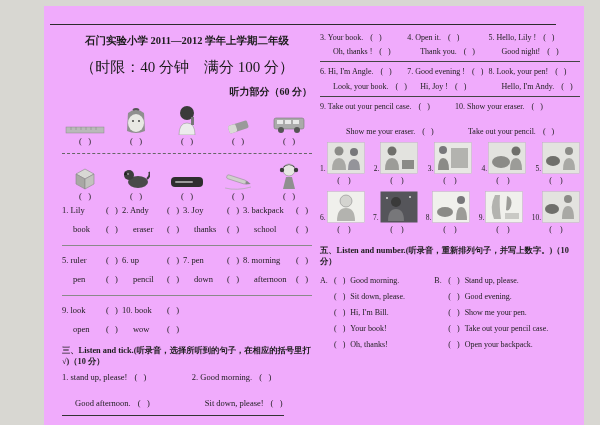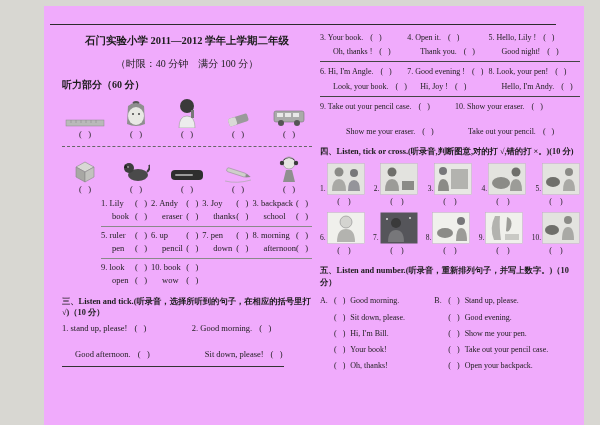--- a/index.html
+++ b/index.html
@@ -10,31 +10,31 @@
     color:#1c1c1c;
   }
   .sheet { position:absolute; left:44px; top:6px; width:540px; height:424px; background:#f0abfc; }
   .topline { position:absolute; left:6px; top:18px; width:506px; border-top:1.6px solid #2b2b2b; }
   .col { position:absolute; font-size:8.5px; line-height:1.4; }
   .col-left  { left:18px; top:22px; width:250px; }
   .col-right { left:276px; top:26px; width:260px; }
 
   .t1 { text-align:center; font-weight:bold; font-size:10.5px; margin:6px 0 0; }
   .t2 { text-align:center; font-weight:bold; font-size:10.5px; margin:9px 0 0; }
-  .t3 { text-align:center; font-size:10px;   margin:8px 0 0; }
-  .t4 { text-align:left; font-weight:bold; font-size:10px; margin:7px 0 0; }
+  .t3 { text-align:center; font-size:15px;   margin:8px 0 0; }
+  .t4 { text-align:right; font-weight:bold; font-size:10px; margin:7px 0 0; }
   .sec { font-weight:bold; font-size:8.3px; margin-top:9px; }
 
   .imgrow { display:flex; justify-content:space-between; align-items:flex-end; margin-top:4px; min-height:32px; }
   .imgcell { width:46px; display:flex; justify-content:center; align-items:flex-end; }
   .brrow { display:flex; justify-content:space-between; margin-top:1px; }
   .brcell { width:46px; text-align:center; }
   .dashed { border-top:1px dashed #666; margin-top:5px; }
 
-  .s2 { display:grid; grid-template-columns:1fr 1.02fr 1fr 1.15fr; row-gap:1px; margin-top:3px;margin-left:39px; }
+  .s2 { display:grid; grid-template-columns:1fr 1.02fr 1fr 1.15fr; row-gap:7px; margin-top:3px; }
   .s2c { display:flex; justify-content:space-between; padding-right:4px; }
   .s2c.sub { padding-left:11px; }
   .s2line { grid-column:1/-1; border-top:1px solid #8a8a8a; margin:2px 0; }
 
   .pairgrid2 { display:grid; grid-template-columns:1.08fr 1fr; row-gap:14px; margin-top:4px; }
   .pairgrid3 { display:grid; grid-template-columns:1fr 0.93fr 1.05fr; row-gap:3px; }
   .pitem { display:flex; white-space:nowrap; }
   .pitem .br { margin-left:7px; }
   .pitem.sub { padding-left:13px; }
   .sep { border-top:1px solid #444; margin:4px 0 4px; }
@@ -361,21 +361,20 @@
       <div class="pitem sub" style="padding-left:26px">
           <span class="txt">Show me your eraser.</span>
           <span class="br">(&nbsp;&nbsp;&nbsp;)</span>
         </div>
       <div class="pitem sub">
           <span class="txt">Take out your pencil.</span>
           <span class="br">(&nbsp;&nbsp;&nbsp;)</span>
         </div>
     </div>
 
-    <div class="sec">四、Listen, tick or cross.(听录音,判断图意,对的打 √,错的打 ×。)(10 分)</div>
 
     <div class="s4row">
       <div class="s4cell">
           <span class="s4num">1.</span>
           <svg width="38" height="32">
             <rect x="0.5" y="0.5" width="37" height="31" fill="#e3e3df" stroke="#bbb" stroke-width="0.5"></rect>
             <circle cx="12" cy="9" r="4.5" fill="#8b8b87"></circle>
             <path d="M5 28 Q5 16 12 16 Q19 16 19 28 Z" fill="#a9a9a5"></path>
             <circle cx="27" cy="10" r="4" fill="#77777a"></circle>
             <path d="M21 28 Q21 17 27 17 Q33 17 33 28 Z" fill="#94949a"></path>

